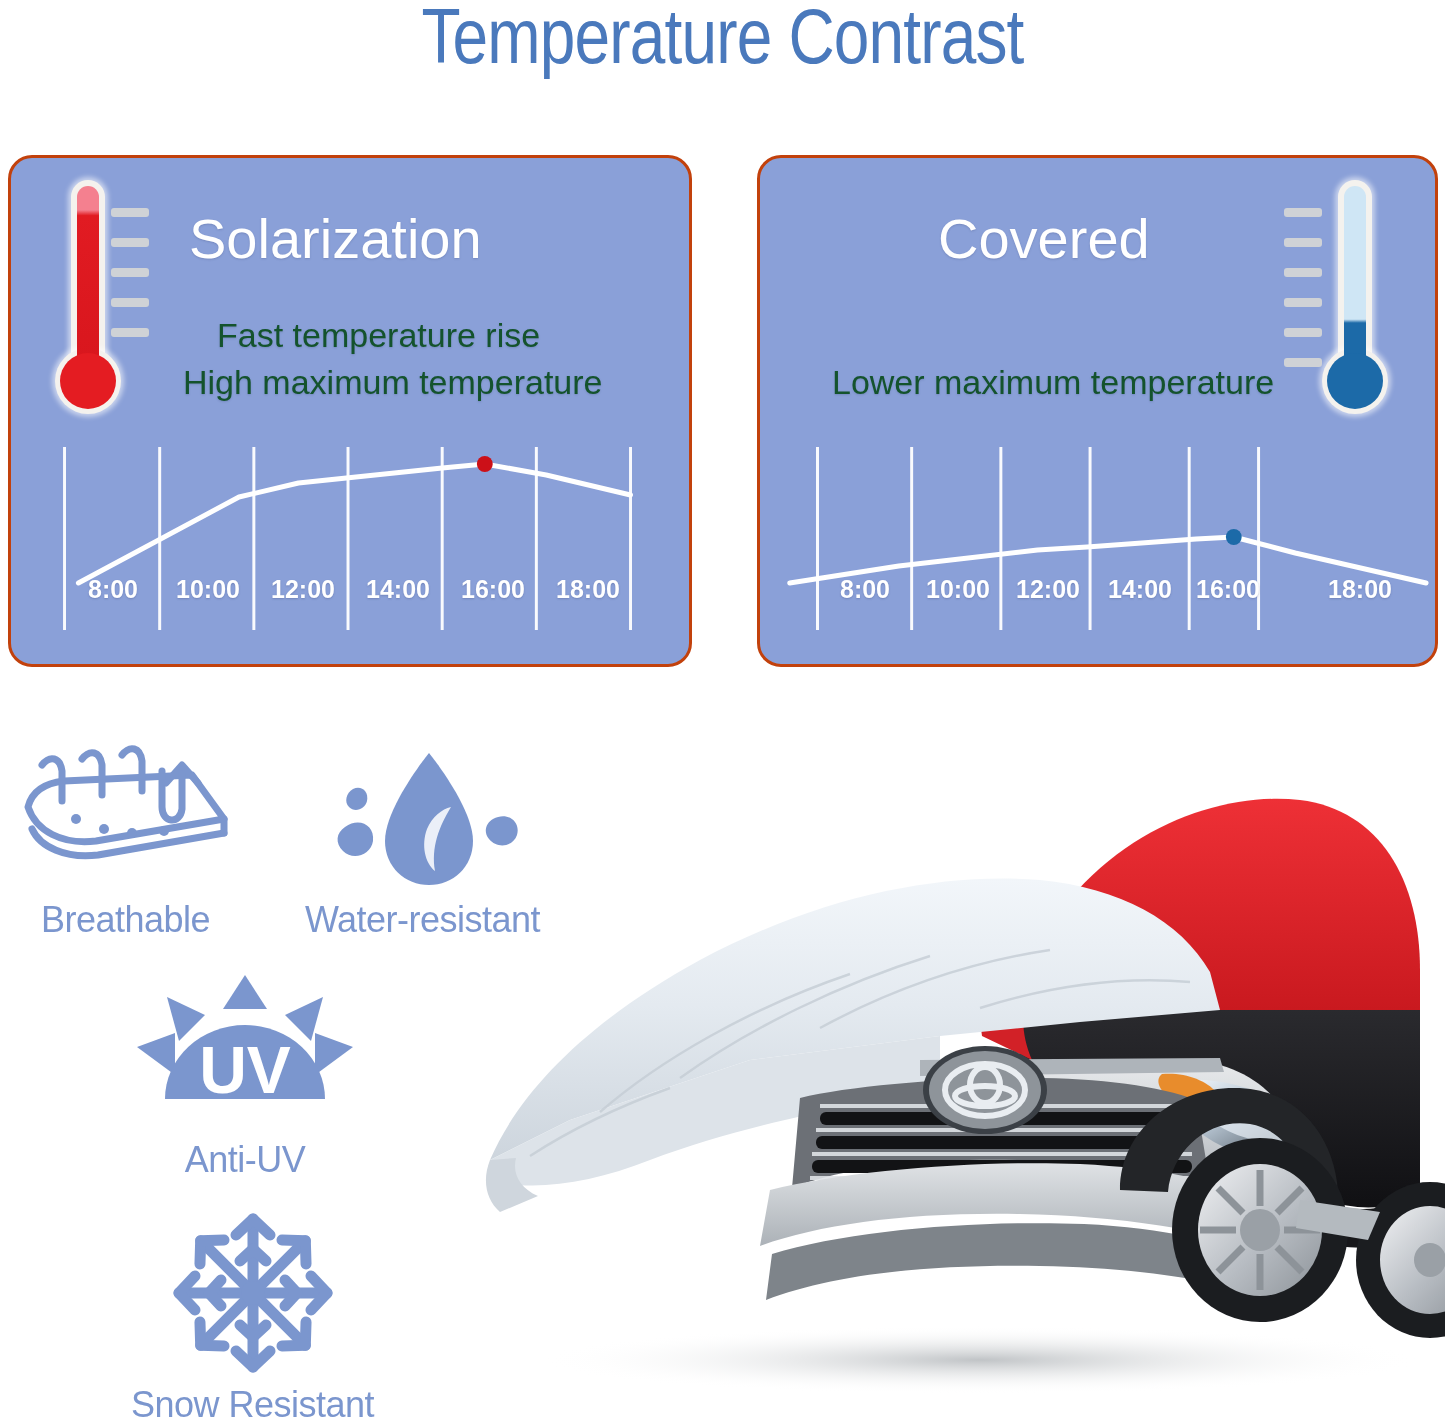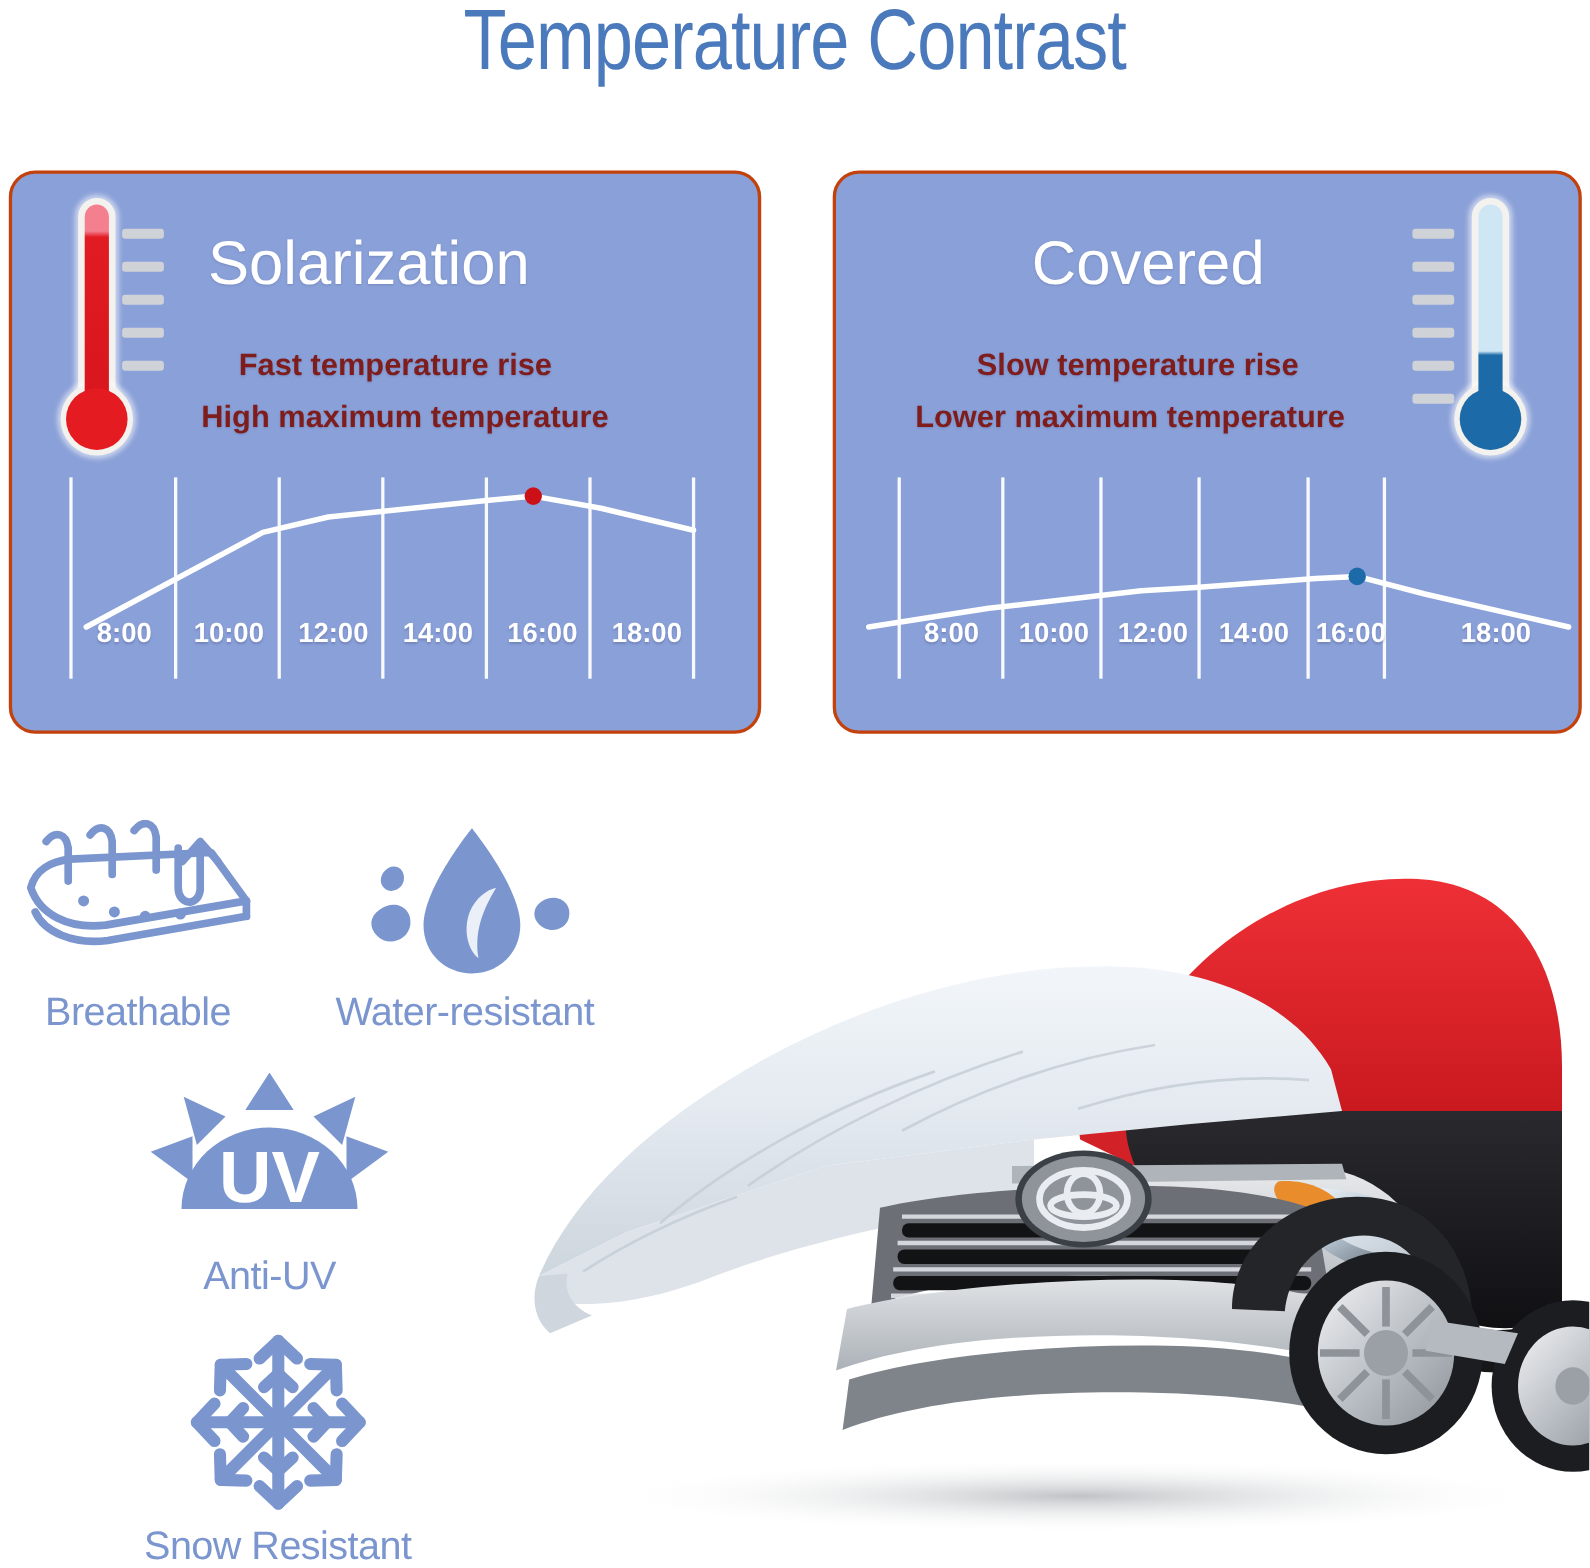--- a/index.html
+++ b/index.html
@@ -72,33 +72,33 @@
 
   
   .panel-head {
     position: absolute; top: 48px;
     font-size: 56px; font-weight: 400; color: #ffffff;
     letter-spacing: 0px; white-space: nowrap;
     text-shadow: 0 1px 2px rgba(60,70,120,.25);
   }
   .panel-sub {
     position: absolute;
-    font-size: 28px; font-weight: 700; color: #7f1d1d;
+    font-size: 34px; font-weight: 400; color: #14532d;
     white-space: nowrap;
     text-shadow: 0 1px 2px rgba(60,70,120,.25);
   }
   #panel-left  .panel-head { left: 178px; }
   #panel-left  .sub1 { left: 206px; top: 158px; }
   #panel-left  .sub2 { left: 172px; top: 205px; }
   #panel-right .panel-head { left: 178px; }
   #panel-right .sub1 { left: 128px; top: 158px; }
   #panel-right .sub2 { left:  72px; top: 205px; }
 
   
-  .chart { position: absolute; left: 0; top: 264px; width: 100%; height: 225px; }
+  .chart { position: absolute; left: 0; top: 277px; width: 100%; height: 225px; }
   .chart svg { display: block; width: 100%; height: 100%; }
   .tick-label {
     position: absolute; font-size: 25px; font-weight: 700; color: #ffffff;
     white-space: nowrap; transform: translateX(-50%);
     text-shadow: 0 1px 2px rgba(60,70,120,.3);
   }
 
   
   .features { position: absolute; left: 0; top: 735px; width: 600px; height: 690px; }
   .feature { position: absolute; text-align: center; }
@@ -181,21 +181,20 @@
         <div class="th-tick"></div>
           <div class="th-tick"></div>
           <div class="th-tick"></div>
         <div class="th-tick"></div>
           <div class="th-tick"></div>
           <div class="th-tick"></div>
       </div>
     </div>
 
     <div class="panel-head">Covered</div>
-    <div class="panel-sub sub1">Slow temperature rise</div>
     <div class="panel-sub sub2">Lower maximum temperature</div>
 
     <div class="chart">
       <svg viewBox="0 0 681 225" preserveAspectRatio="none">
         <g stroke="#ffffff" stroke-width="3" opacity="0.95">
           <line x1="58" y1="12" x2="58" y2="195"></line>
           <line x1="153" y1="12" x2="153" y2="195"></line>
           <line x1="243" y1="12" x2="243" y2="195"></line>
           <line x1="333" y1="12" x2="333" y2="195"></line>
           <line x1="433" y1="12" x2="433" y2="195"></line>

